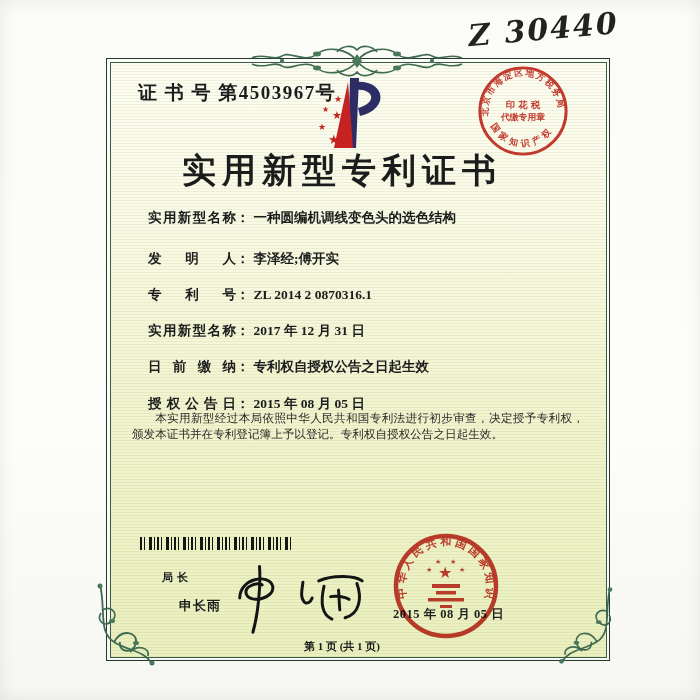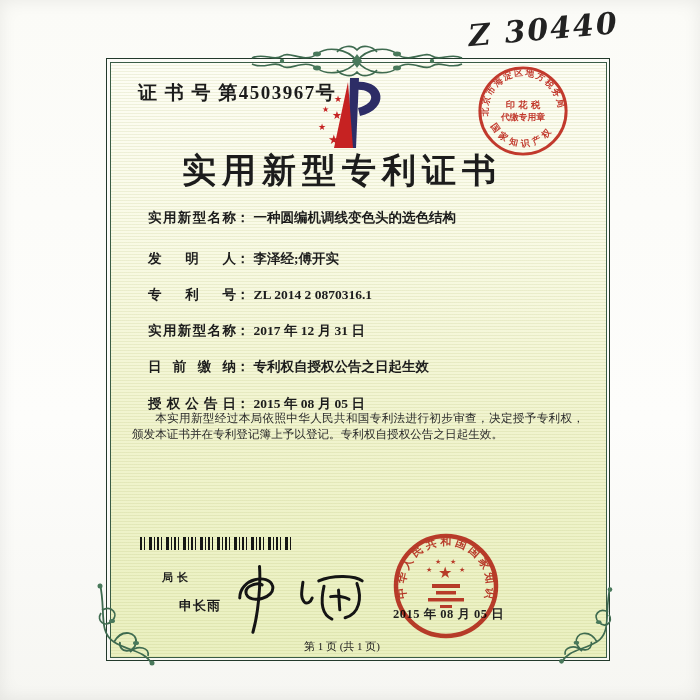--- a/index.html
+++ b/index.html
@@ -38,21 +38,21 @@
   .official-title{position:absolute;left:162px;top:570px;font-size:11px;font-weight:700;
          letter-spacing:4px;}
   .official-name{position:absolute;left:161px;top:597px;font-size:13px;font-weight:700;
          letter-spacing:1px;margin-left:18px;}
   .signature{position:absolute;left:220px;top:550px;}
   .big-seal{position:absolute;left:388px;top:528px;mix-blend-mode:multiply;opacity:.93;}
   .seal-date{position:absolute;left:393px;top:606px;font-size:12.5px;font-weight:700;
          letter-spacing:.5px;color:#1f1f1f;z-index:0;}
   .small-seal{position:absolute;left:474px;top:62px;mix-blend-mode:multiply;opacity:.95;}
   .footer{position:absolute;left:232px;top:639px;width:220px;text-align:center;
-         font-size:11px;font-weight:400;}
+         font-size:11px;font-weight:700;}
   .ornament,.corner{position:absolute;}
   svg .green-stroke{stroke:#3f6b50;fill:none;}
   .seal-text{font-family:"DejaVu Sans",sans-serif;font-weight:bold;fill:#c53026;}
 </style>
 </head>
 <body>
 
 <div class="stage">
 
   <div class="handwritten">Z 30440</div>

